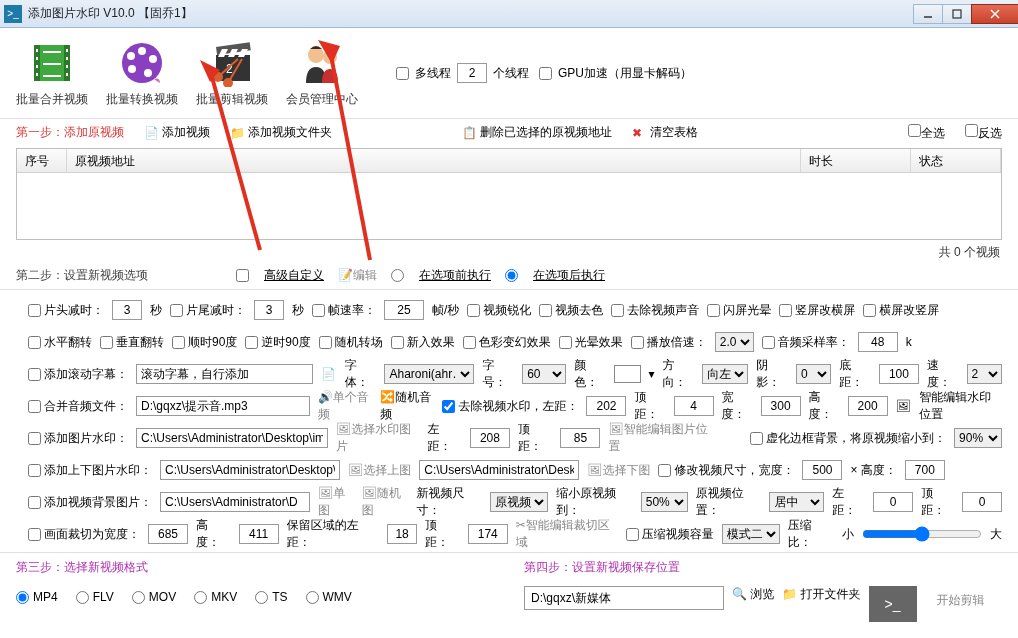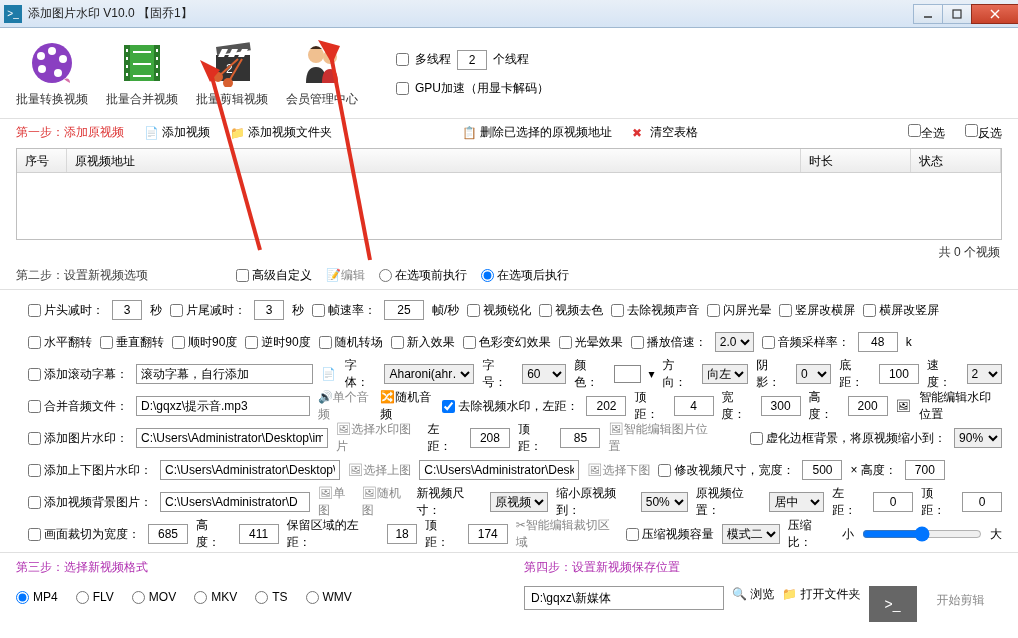--- a/index.html
+++ b/index.html
@@ -10,21 +10,21 @@
 .titlebar .title { font-size: 12px; color: #222; }
 .winbtns { margin-left: auto; display: flex; }
 .winbtn { width: 30px; height: 20px; background: linear-gradient(#f0f4f9,#d8e4f0); border: 1px solid #9fb8d2; display: flex; align-items: center; justify-content: center; margin-right: -1px; }
 .winbtn.close { width: 48px; background: linear-gradient(#e56a54,#c8432b); border-color: #902c1b; color: #fff; }
 .winbtn svg { width: 10px; height: 10px; }
 
 .toolbar { height: 90px; display: flex; align-items: center; padding: 8px 16px; gap: 18px; }
 .tool { display: flex; flex-direction: column; align-items: center; gap: 4px; cursor: pointer; }
 .tool .ticon { width: 48px; height: 48px; display: flex; align-items: center; justify-content: center; }
 .tool .tlabel { color: #333; }
-.opts { display: flex; flex-direction: column; gap: 10px; margin-left: 20px; }
+.opts { display: flex; flex-direction: row; gap: 10px; margin-left: 20px; }
 .optrow { display: flex; align-items: center; gap: 6px; }
 .optrow input[type=text] { width: 30px; height: 20px; border: 1px solid #999; text-align: center; }
 
 .actionbar { height: 28px; display: flex; align-items: center; padding: 0 16px; gap: 20px; border-top: 1px solid #e0e0e0; }
 .actionbar .step { color: #d33; }
 .actionbar .act { display: flex; align-items: center; gap: 4px; cursor: pointer; }
 .actionbar .act .ai { width: 14px; height: 14px; }
 .actionbar .spacer { flex: 1; }
 
 .table { border: 1px solid #bfbfbf; margin: 2px 16px; height: 92px; }
@@ -33,21 +33,21 @@
 .th.seq { width: 50px; }
 .th.path { flex: 1; }
 .th.dur { width: 110px; }
 .th.stat { width: 90px; }
 .tbody { height: 66px; overflow-y: scroll; background: #fff; }
 
 .countrow { text-align: right; padding: 2px 18px; color: #333; }
 
 .step2bar { display: flex; align-items: center; padding: 0 16px; gap: 14px; height: 24px; }
 .step2bar .step { color: #404040; }
-.step2bar label { display: flex; align-items: center; gap: 3px; }
+.step2bar label { display: flex; align-items: center; gap: 15px; text-decoration: underline; }
 
 .settings { padding: 6px 16px 4px 28px; display: flex; flex-direction: column; gap: 8px; }
 .srow { display: flex; align-items: center; gap: 8px; flex-wrap: nowrap; height: 24px; }
 .srow label { display: flex; align-items: center; gap: 3px; white-space: nowrap; }
 .srow input[type=checkbox] { width: 13px; height: 13px; }
 .tin { height: 20px; border: 1px solid #999; padding: 0 4px; text-align: center; }
 .tin.w30 { width: 30px; }
 .tin.w40 { width: 40px; }
 .tin.wlong { width: 200px; text-align: left; }
 select { height: 20px; border: 1px solid #999; }
@@ -89,54 +89,54 @@
     <div class="winbtn close">
         <svg viewBox="0 0 10 10">
           <line x1="1" y1="1" x2="9" y2="9" stroke="#fff" stroke-width="1.5"></line>
           <line x1="9" y1="1" x2="1" y2="9" stroke="#fff" stroke-width="1.5"></line>
         </svg>
       </div>
   </div>
 </div>
 
 <div class="toolbar">
-  <div class="tool">
-    <div class="ticon">
-        <svg width="48" height="48" viewBox="0 0 48 48">
-          <circle cx="24" cy="24" r="20" fill="#8a3fc1"></circle>
-          <circle cx="24" cy="12" r="4" fill="#fff"></circle>
-          <circle cx="35" cy="20" r="4" fill="#fff"></circle>
-          <circle cx="30" cy="34" r="4" fill="#fff"></circle>
-          <circle cx="14" cy="30" r="4" fill="#fff"></circle>
-          <circle cx="13" cy="17" r="4" fill="#fff"></circle>
-          <path d="M36 40 q6 -2 6 4 q-4 -2 -6 -4" fill="#d870a8"></path>
-        </svg>
-      </div>
-    <div class="tlabel">批量转换视频</div>
-  </div>
   <div class="tool">
     <div class="ticon">
         <svg width="48" height="48" viewBox="0 0 48 48">
           <rect x="6" y="6" width="36" height="36" fill="#3fa83f"></rect>
           <rect x="6" y="6" width="6" height="36" fill="#2a7a2a"></rect>
           <rect x="36" y="6" width="6" height="36" fill="#2a7a2a"></rect>
           <rect x="8" y="10" width="2" height="3" fill="#fff"></rect>
           <rect x="8" y="18" width="2" height="3" fill="#fff"></rect>
           <rect x="8" y="26" width="2" height="3" fill="#fff"></rect>
           <rect x="8" y="34" width="2" height="3" fill="#fff"></rect>
           <rect x="38" y="10" width="2" height="3" fill="#fff"></rect>
           <rect x="38" y="18" width="2" height="3" fill="#fff"></rect>
           <rect x="38" y="26" width="2" height="3" fill="#fff"></rect>
           <rect x="38" y="34" width="2" height="3" fill="#fff"></rect>
           <rect x="15" y="12" width="18" height="2" fill="#fff"></rect>
           <rect x="15" y="24" width="18" height="2" fill="#fff"></rect>
           <rect x="15" y="36" width="18" height="2" fill="#fff"></rect>
         </svg>
       </div>
     <div class="tlabel">批量合并视频</div>
+  </div>
+  <div class="tool">
+    <div class="ticon">
+        <svg width="48" height="48" viewBox="0 0 48 48">
+          <circle cx="24" cy="24" r="20" fill="#8a3fc1"></circle>
+          <circle cx="24" cy="12" r="4" fill="#fff"></circle>
+          <circle cx="35" cy="20" r="4" fill="#fff"></circle>
+          <circle cx="30" cy="34" r="4" fill="#fff"></circle>
+          <circle cx="14" cy="30" r="4" fill="#fff"></circle>
+          <circle cx="13" cy="17" r="4" fill="#fff"></circle>
+          <path d="M36 40 q6 -2 6 4 q-4 -2 -6 -4" fill="#d870a8"></path>
+        </svg>
+      </div>
+    <div class="tlabel">批量转换视频</div>
   </div>
   <div class="tool">
     <div class="ticon">
         <svg width="48" height="48" viewBox="0 0 48 48">
           <rect x="8" y="16" width="34" height="26" fill="#333"></rect>
           <rect x="8" y="8" width="34" height="8" fill="#555" transform="rotate(-8 8 8)"></rect>
           <path d="M10 18 l4 -8 l6 0 l-4 8z M20 18 l4 -8 l6 0 l-4 8z M30 18 l4 -8 l6 0 l-4 8z" fill="#fff"></path>
           <text x="18" y="34" fill="#fff" font-size="10">2</text>
           <circle cx="10" cy="38" r="5" fill="#d86030"></circle>
           <circle cx="20" cy="44" r="5" fill="#d86030"></circle>

